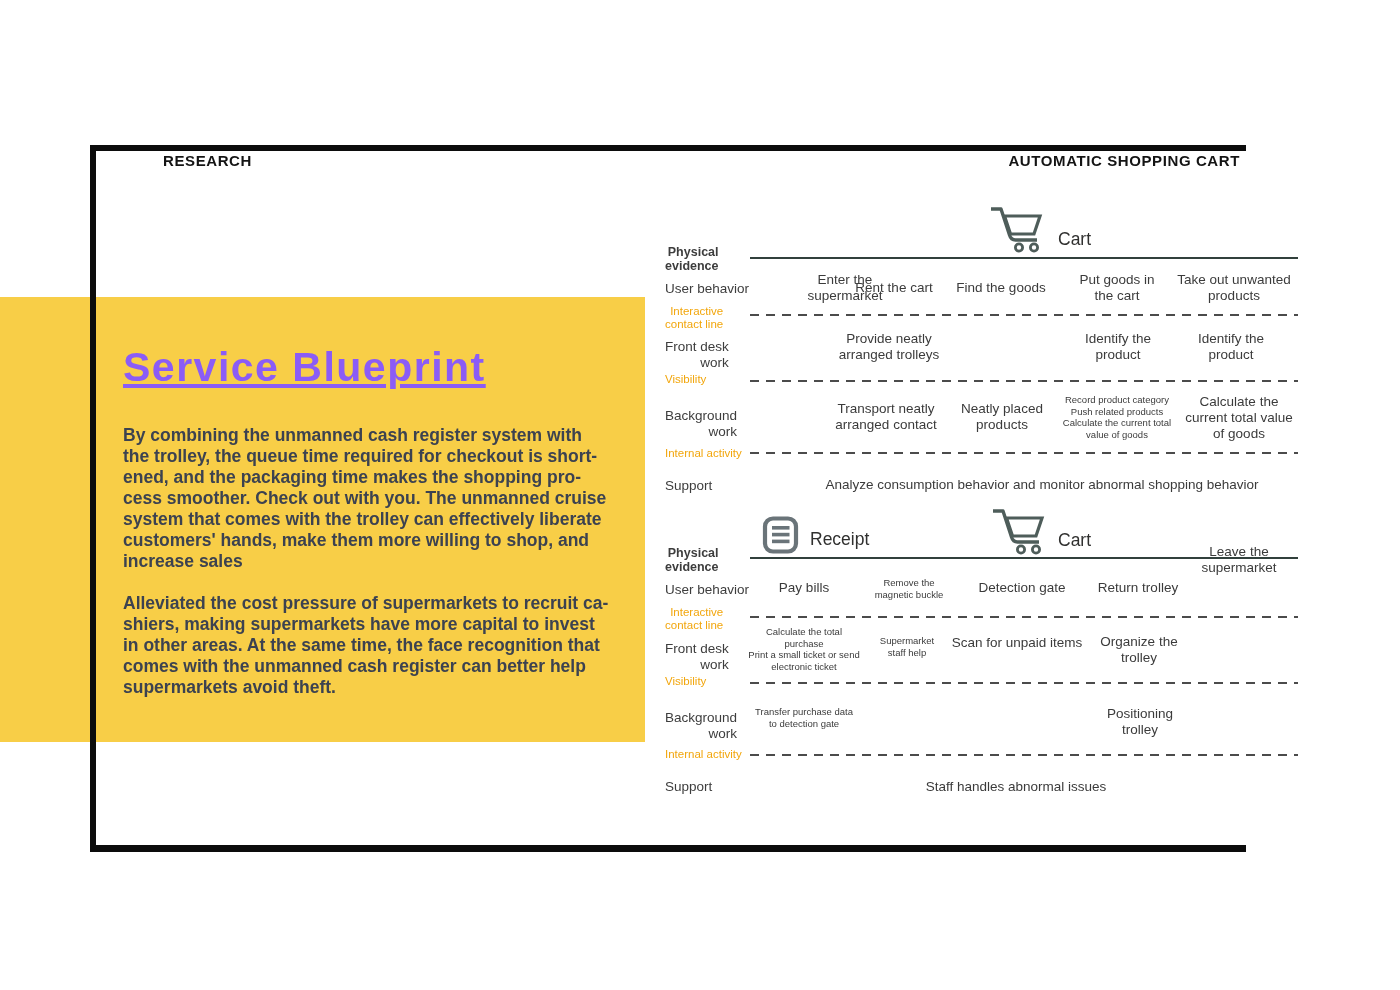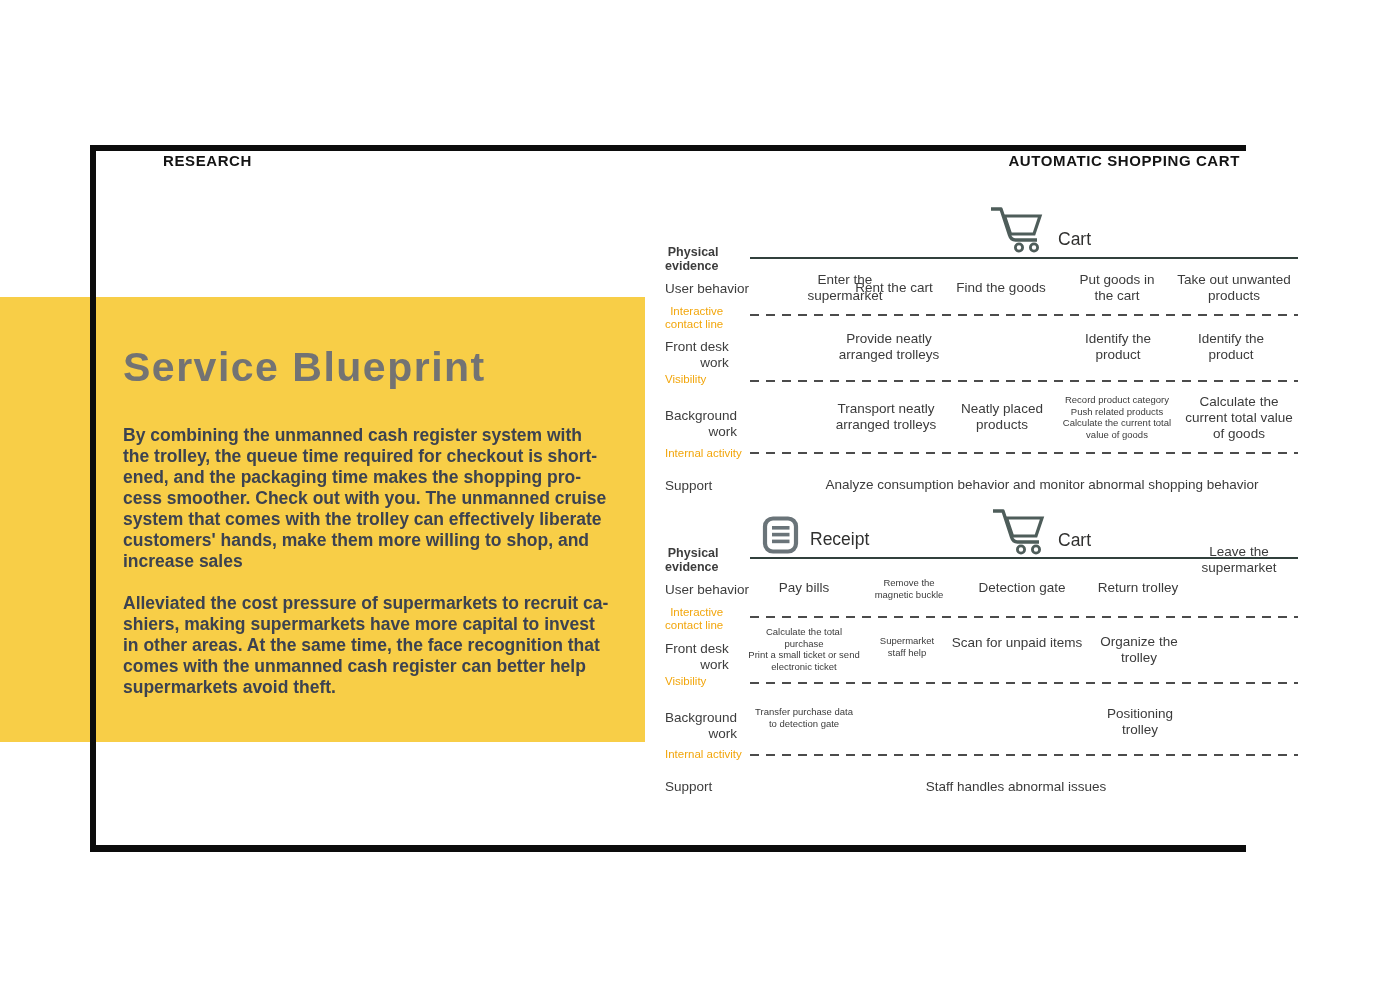--- a/index.html
+++ b/index.html
@@ -23,21 +23,21 @@
   .hdr-left  { left:163px; top:152px; }
   .hdr-right { right:160px; top:152px; }
 
   
   .yellow {
     position:absolute; left:0; top:297px; width:645px; height:445px;
     background:#F8CE47; z-index:1;
   }
   .intro-title {
     position:absolute; left:123px; top:344px; z-index:2;
-    font-size:41px; font-weight:800; letter-spacing:1.5px; color:#737373;
+    font-size:41px; font-weight:800; letter-spacing:1.5px; color:#8b5cf6;text-decoration:underline;
   }
   .para {
     position:absolute; left:123px; width:500px; z-index:2;
     font-size:17.5px; line-height:21px; font-weight:600; color:#3c4250;
     white-space:pre-line;
   }
   .para1 { top:425px; }
   .para2 { top:593px; }
 
   
@@ -125,21 +125,21 @@
 product</div>
   <div class="cell" style="left:1231px;top:347px">Identify the
 product</div>
 
   <div class="rlabel amber" style="top:373px">Visibility</div>
   <div class="dline" style="top:380px"></div>
 
   <div class="rlabel" style="top:408px">Background
 work</div>
   <div class="cell" style="left:886px;top:417px">Transport neatly
-arranged trolleys</div>
+arranged contact</div>
   <div class="cell" style="left:1002px;top:417px">Neatly placed
 products</div>
   <div class="cell small" style="left:1117px;top:417px">Record product category
 Push related products
 Calculate the current total
 value of goods</div>
   <div class="cell" style="left:1239px;top:418px">Calculate the
 current total value
 of goods</div>
 

